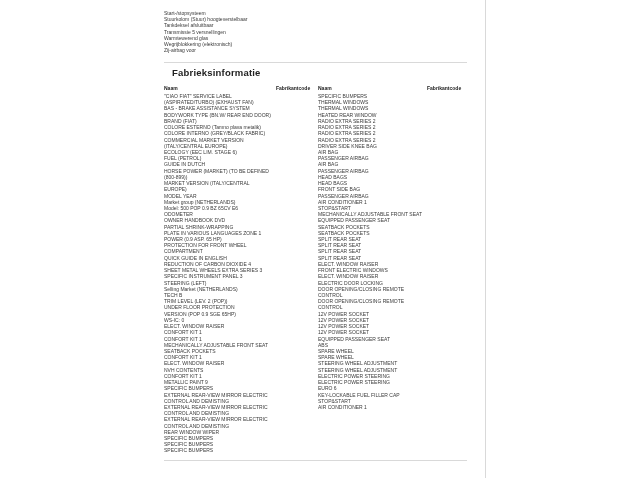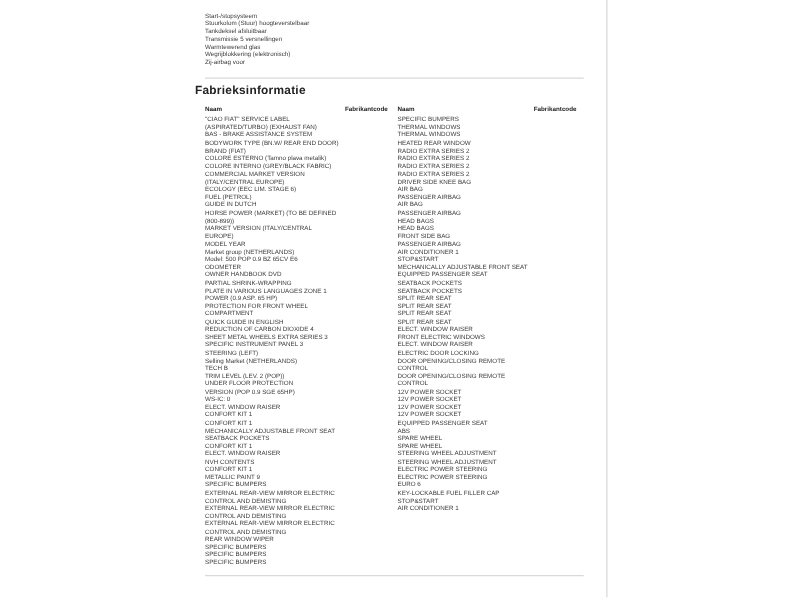--- a/index.html
+++ b/index.html
@@ -3,21 +3,21 @@
 <meta charset="utf-8">
 <style>
   html,body{margin:0;padding:0;background:#ffffff;}
   body{width:640px;height:480px;overflow:hidden;font-family:"Liberation Sans",sans-serif;}
   .page{position:relative;width:640px;height:480px;background:#ffffff;color:var(--text-color,#3a3a3a);}
   .vline{position:absolute;left:485px;top:0;width:1px;height:478px;background:var(--line-color,#d9d9d9);}
   .top-list{position:absolute;left:164px;top:10px;font-size:5px;line-height:6.4px;white-space:nowrap;color:var(--text-color,#3a3a3a);}
   .hr{position:absolute;left:164px;width:303px;height:1px;background:var(--line-color,#d9d9d9);}
   .hr-top{top:62px;}
   .hr-bottom{top:460px;}
-  .section-title{position:absolute;left:156px;top:67px;font-size:9.5px;font-weight:bold;color:var(--title-color,#222222);letter-spacing:0.2px;}
+  .section-title{position:absolute;left:172px;top:67px;font-size:9.5px;font-weight:bold;color:var(--title-color,#222222);letter-spacing:0.2px;}
   .col-header{position:absolute;top:85px;font-size:5px;font-weight:bold;color:var(--title-color,#222222);white-space:nowrap;}
   .hdr-naam-left{left:164px;}
   .hdr-code-left{left:276px;}
   .hdr-naam-right{left:318px;}
   .hdr-code-right{left:427px;}
   .rows{position:absolute;top:93px;font-size:5px;line-height:6.23px;white-space:nowrap;color:var(--text-color,#3a3a3a);}
   .left-rows{left:164px;}
   .right-rows{left:318px;}
   .row-line{height:6.23px;}
 </style>

